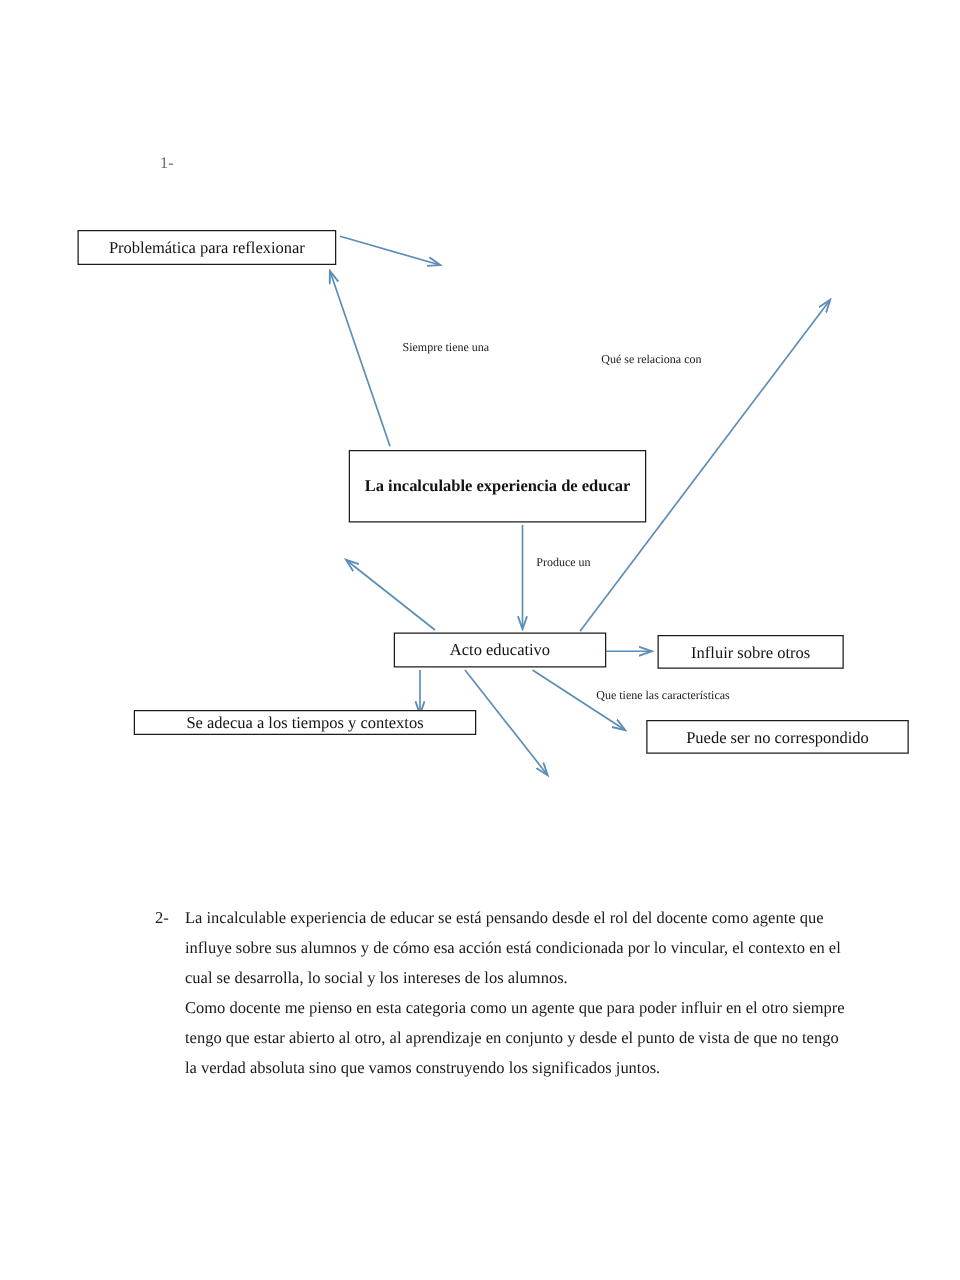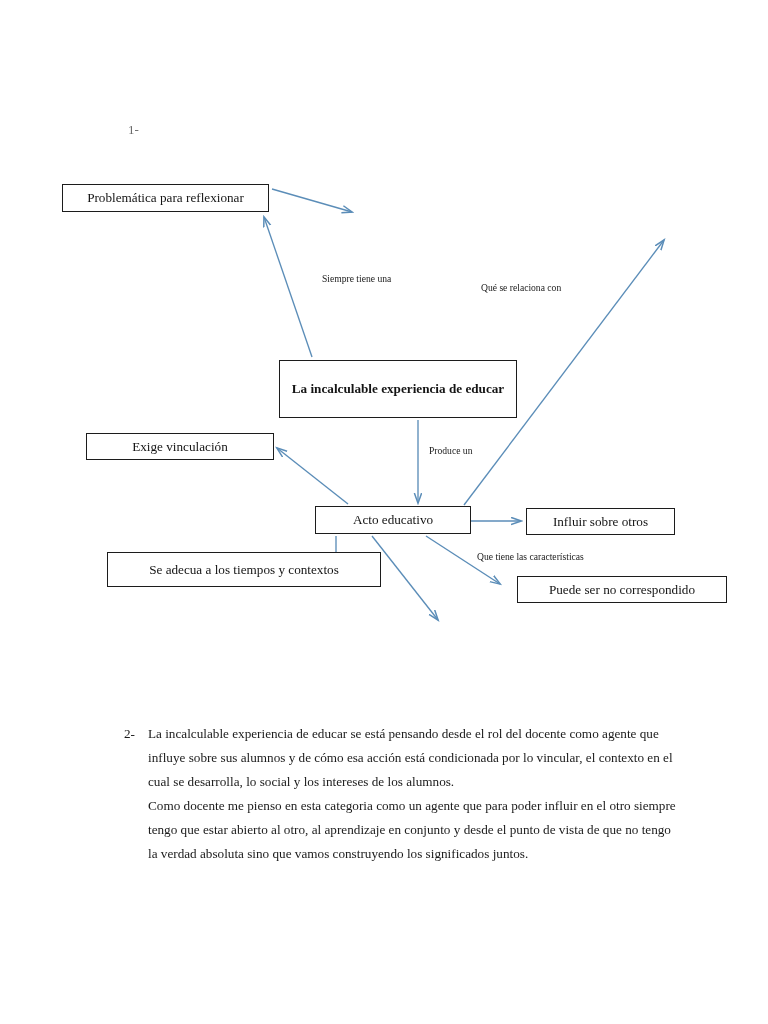--- a/index.html
+++ b/index.html
@@ -77,23 +77,23 @@
     color: #141414;
   }
   .node.bold {
     font-weight: bold;
   }
 
   #node-problematica { left: 62px;  top: 184px; width: 207px; height: 28px; }
   #node-porque       { left: 357px; top: 178px; width: 338px; height: 58px; }
   #node-central      { left: 279px; top: 360px; width: 238px; height: 58px; }
   #node-exige        { left: 86px;  top: 433px; width: 188px; height: 27px; }
-  #node-acto         { left: 315px; top: 506px; width: 156px; height: 28px; }
+  #node-acto         { left: 315px; top: 506px; width: 170px; height: 28px; }
   #node-influir      { left: 526px; top: 508px; width: 149px; height: 27px; }
-  #node-adecua       { left: 107px; top: 552px; width: 274px; height: 35px; }
+  #node-adecua       { left: 107px; top: 568px; width: 274px; height: 20px; }
   #node-puede        { left: 507px; top: 576px; width: 210px; height: 27px; margin-left: 10px; }
   #node-proposito    { left: 341px; top: 623px; width: 190px; height: 27px; }
 
   
   .edge-label {
     position: absolute;
     font-size: 9.6px;
     line-height: 1.55;
     color: #1a1a1a;
     white-space: pre-line;
@@ -165,21 +165,20 @@
 
         <line x1="426" y1="536" x2="500" y2="584"></line>
       </g>
     </svg>
 
     <div class="node" id="node-problematica">Problemática para reflexionar</div>
 
 
     <div class="node bold" id="node-central">La incalculable experiencia de educar</div>
 
-    <div class="node" id="node-exige">Exige vinculación</div>
 
     <div class="node" id="node-acto">Acto educativo</div>
 
     <div class="node" id="node-influir">Influir  sobre otros</div>
 
     <div class="node" id="node-adecua">Se adecua a los tiempos y contextos</div>
 
     <div class="node" id="node-puede">Puede ser no correspondido</div>
 
 

